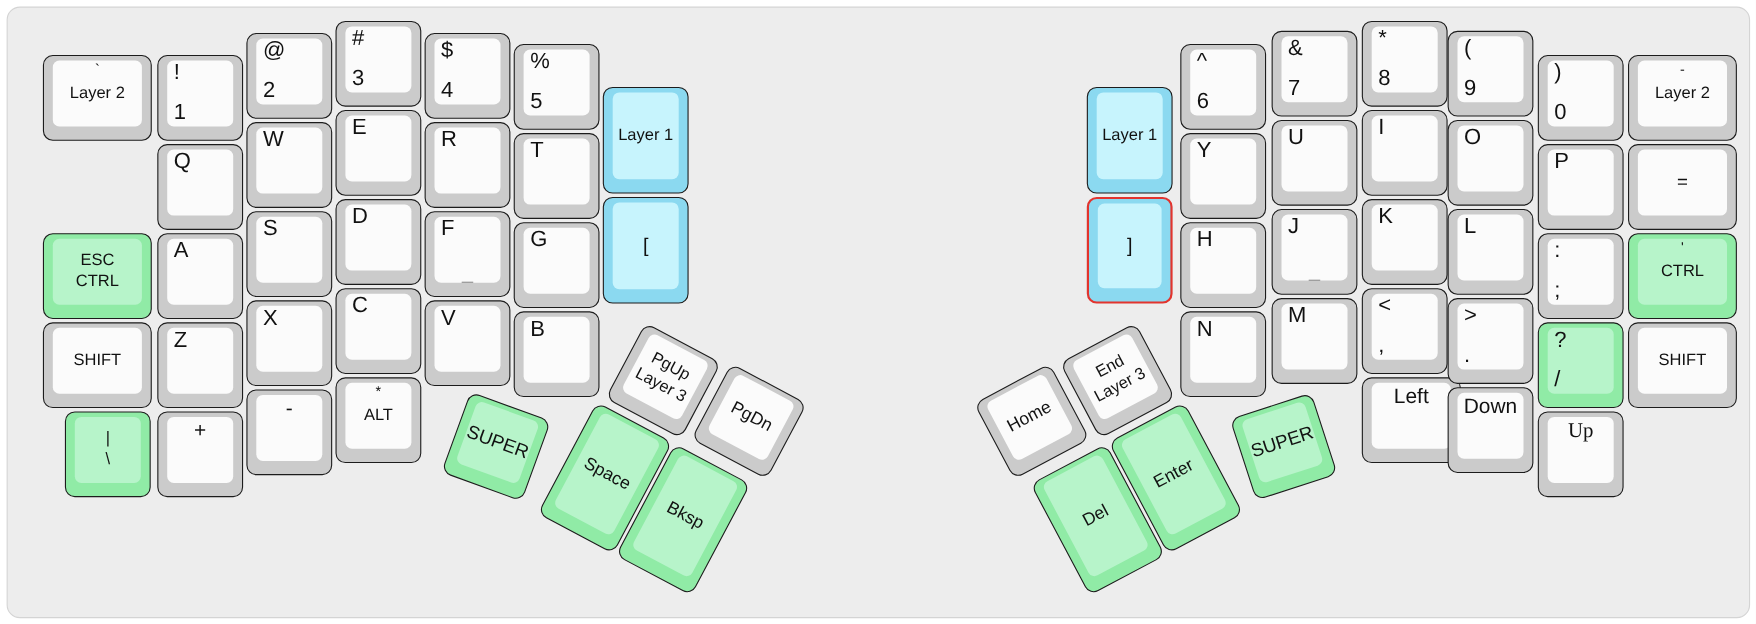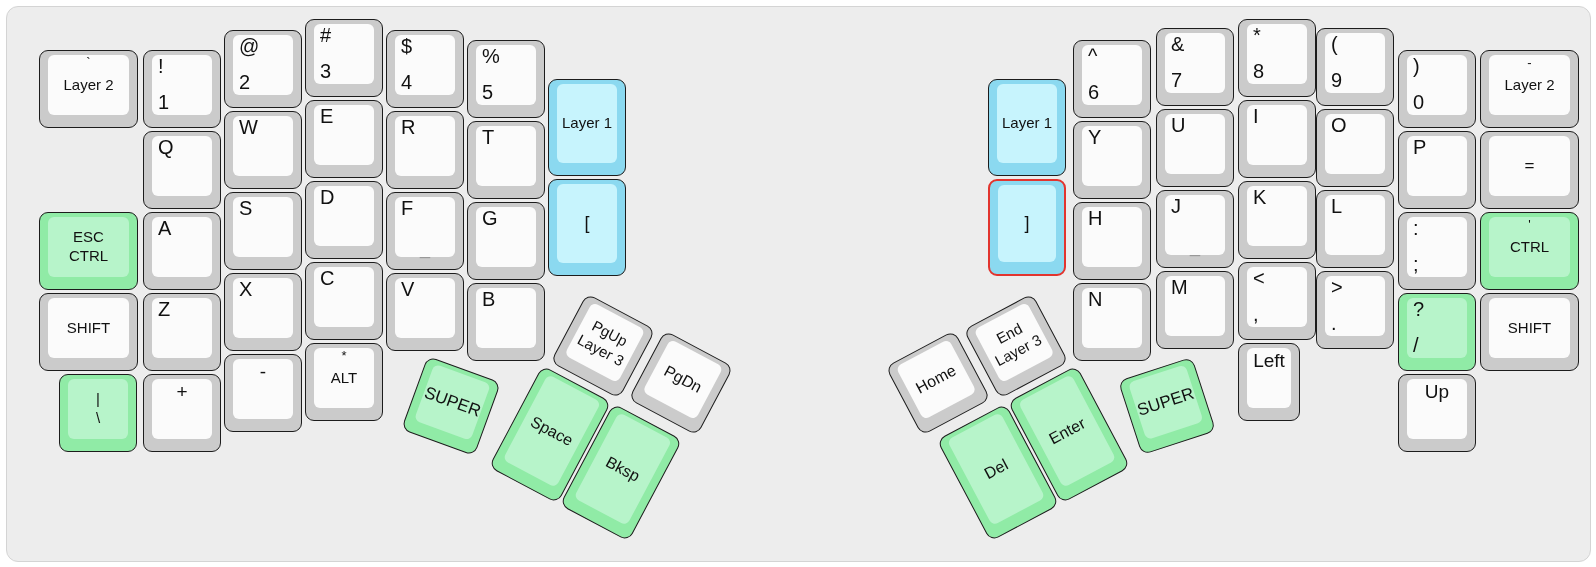--- a/index.html
+++ b/index.html
@@ -307,21 +307,21 @@
         <div class="cap">
           <span class="legend legend-tl">K</span>
         </div>
       </div>
       <div class="key white" style="left: 1231px; top: 255px; width: 78px; height: 78px;">
         <div class="cap">
           <span class="legend legend-tl">&lt;</span>
           <span class="legend legend-bl">,</span>
         </div>
       </div>
-      <div class="key white" style="left: 1231px; top: 336px; width: 62px; height: 78px;">
+      <div class="key white" style="left: 1231px; top: 336px; width: 90px; height: 78px;">
         <div class="cap">
           <span class="legend legend-t">Left</span>
         </div>
       </div>
       <div class="key white" style="left: 1309px; top: 21px; width: 78px; height: 78px;">
         <div class="cap">
           <span class="legend legend-tl">(</span>
           <span class="legend legend-bl">9</span>
         </div>
       </div>
@@ -334,20 +334,25 @@
         <div class="cap">
           <span class="legend legend-tl">L</span>
         </div>
       </div>
       <div class="key white" style="left: 1309px; top: 264px; width: 78px; height: 78px;">
         <div class="cap">
           <span class="legend legend-tl">&gt;</span>
           <span class="legend legend-bl">.</span>
         </div>
       </div>
+      <div class="key white" style="left: 1309px; top: 345px; width: 78px; height: 78px;">
+        <div class="cap">
+          <span class="legend legend-t">Down</span>
+        </div>
+      </div>
       <div class="key white" style="left: 1391px; top: 43px; width: 78px; height: 78px;">
         <div class="cap">
           <span class="legend legend-tl">)</span>
           <span class="legend legend-bl">0</span>
         </div>
       </div>
       <div class="key white" style="left: 1391px; top: 124px; width: 78px; height: 78px;">
         <div class="cap">
           <span class="legend legend-tl">P</span>
         </div>
@@ -357,21 +362,21 @@
           <span class="legend legend-tl">:</span>
           <span class="legend legend-bl">;</span>
         </div>
       </div>
       <div class="key green" style="left: 1391px; top: 286px; width: 78px; height: 78px;">
         <div class="cap">
           <span class="legend legend-tl">?</span>
           <span class="legend legend-bl">/</span>
         </div>
       </div>
-      <div class="key white" style="left: 1391px; top: 367px; width: 78px; height: 78px;">
+      <div class="key white" style="left: 1391px; top: 367px; width: 78px; height: 78px; font-family: Liberation Serif, serif;">
         <div class="cap">
           <span class="legend legend-t">Up</span>
         </div>
       </div>
       <div class="key white" style="left: 1473px; top: 43px; width: 99px; height: 78px;">
         <div class="cap">
           <span class="legend legend-tc">-</span>
           <div class="legend legend-center">
             <div>Layer 2</div>
           </div>

